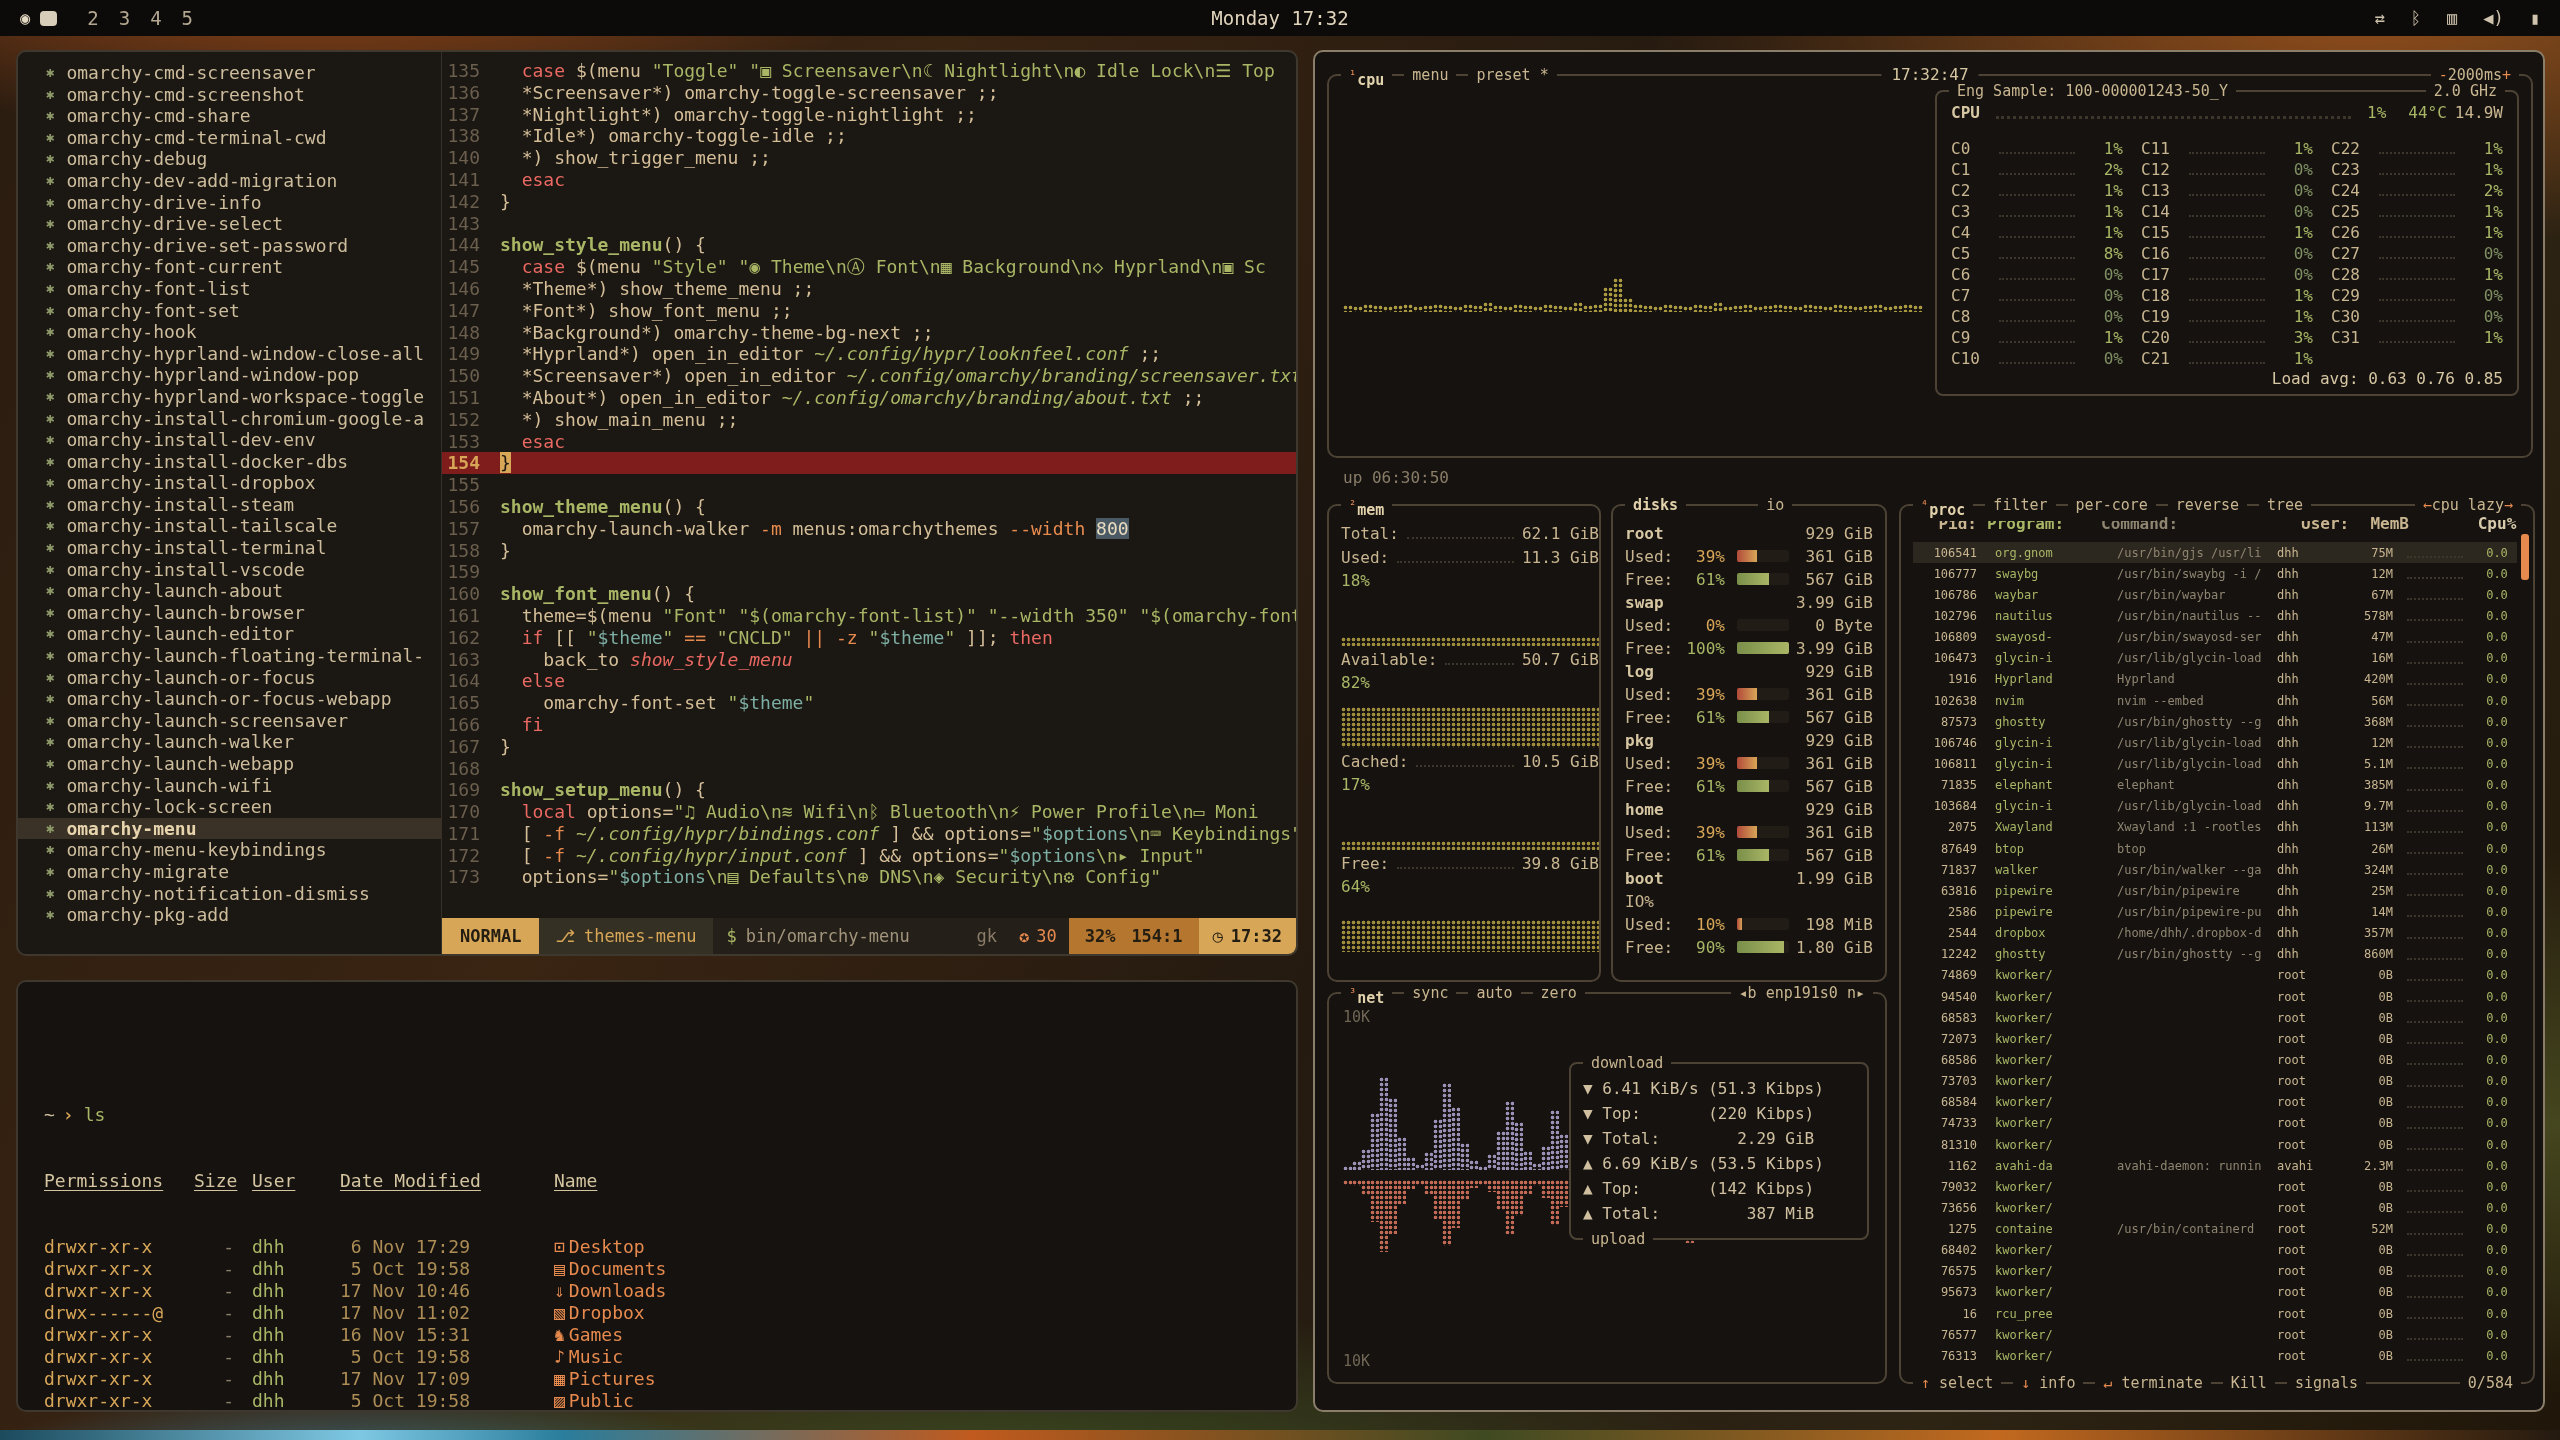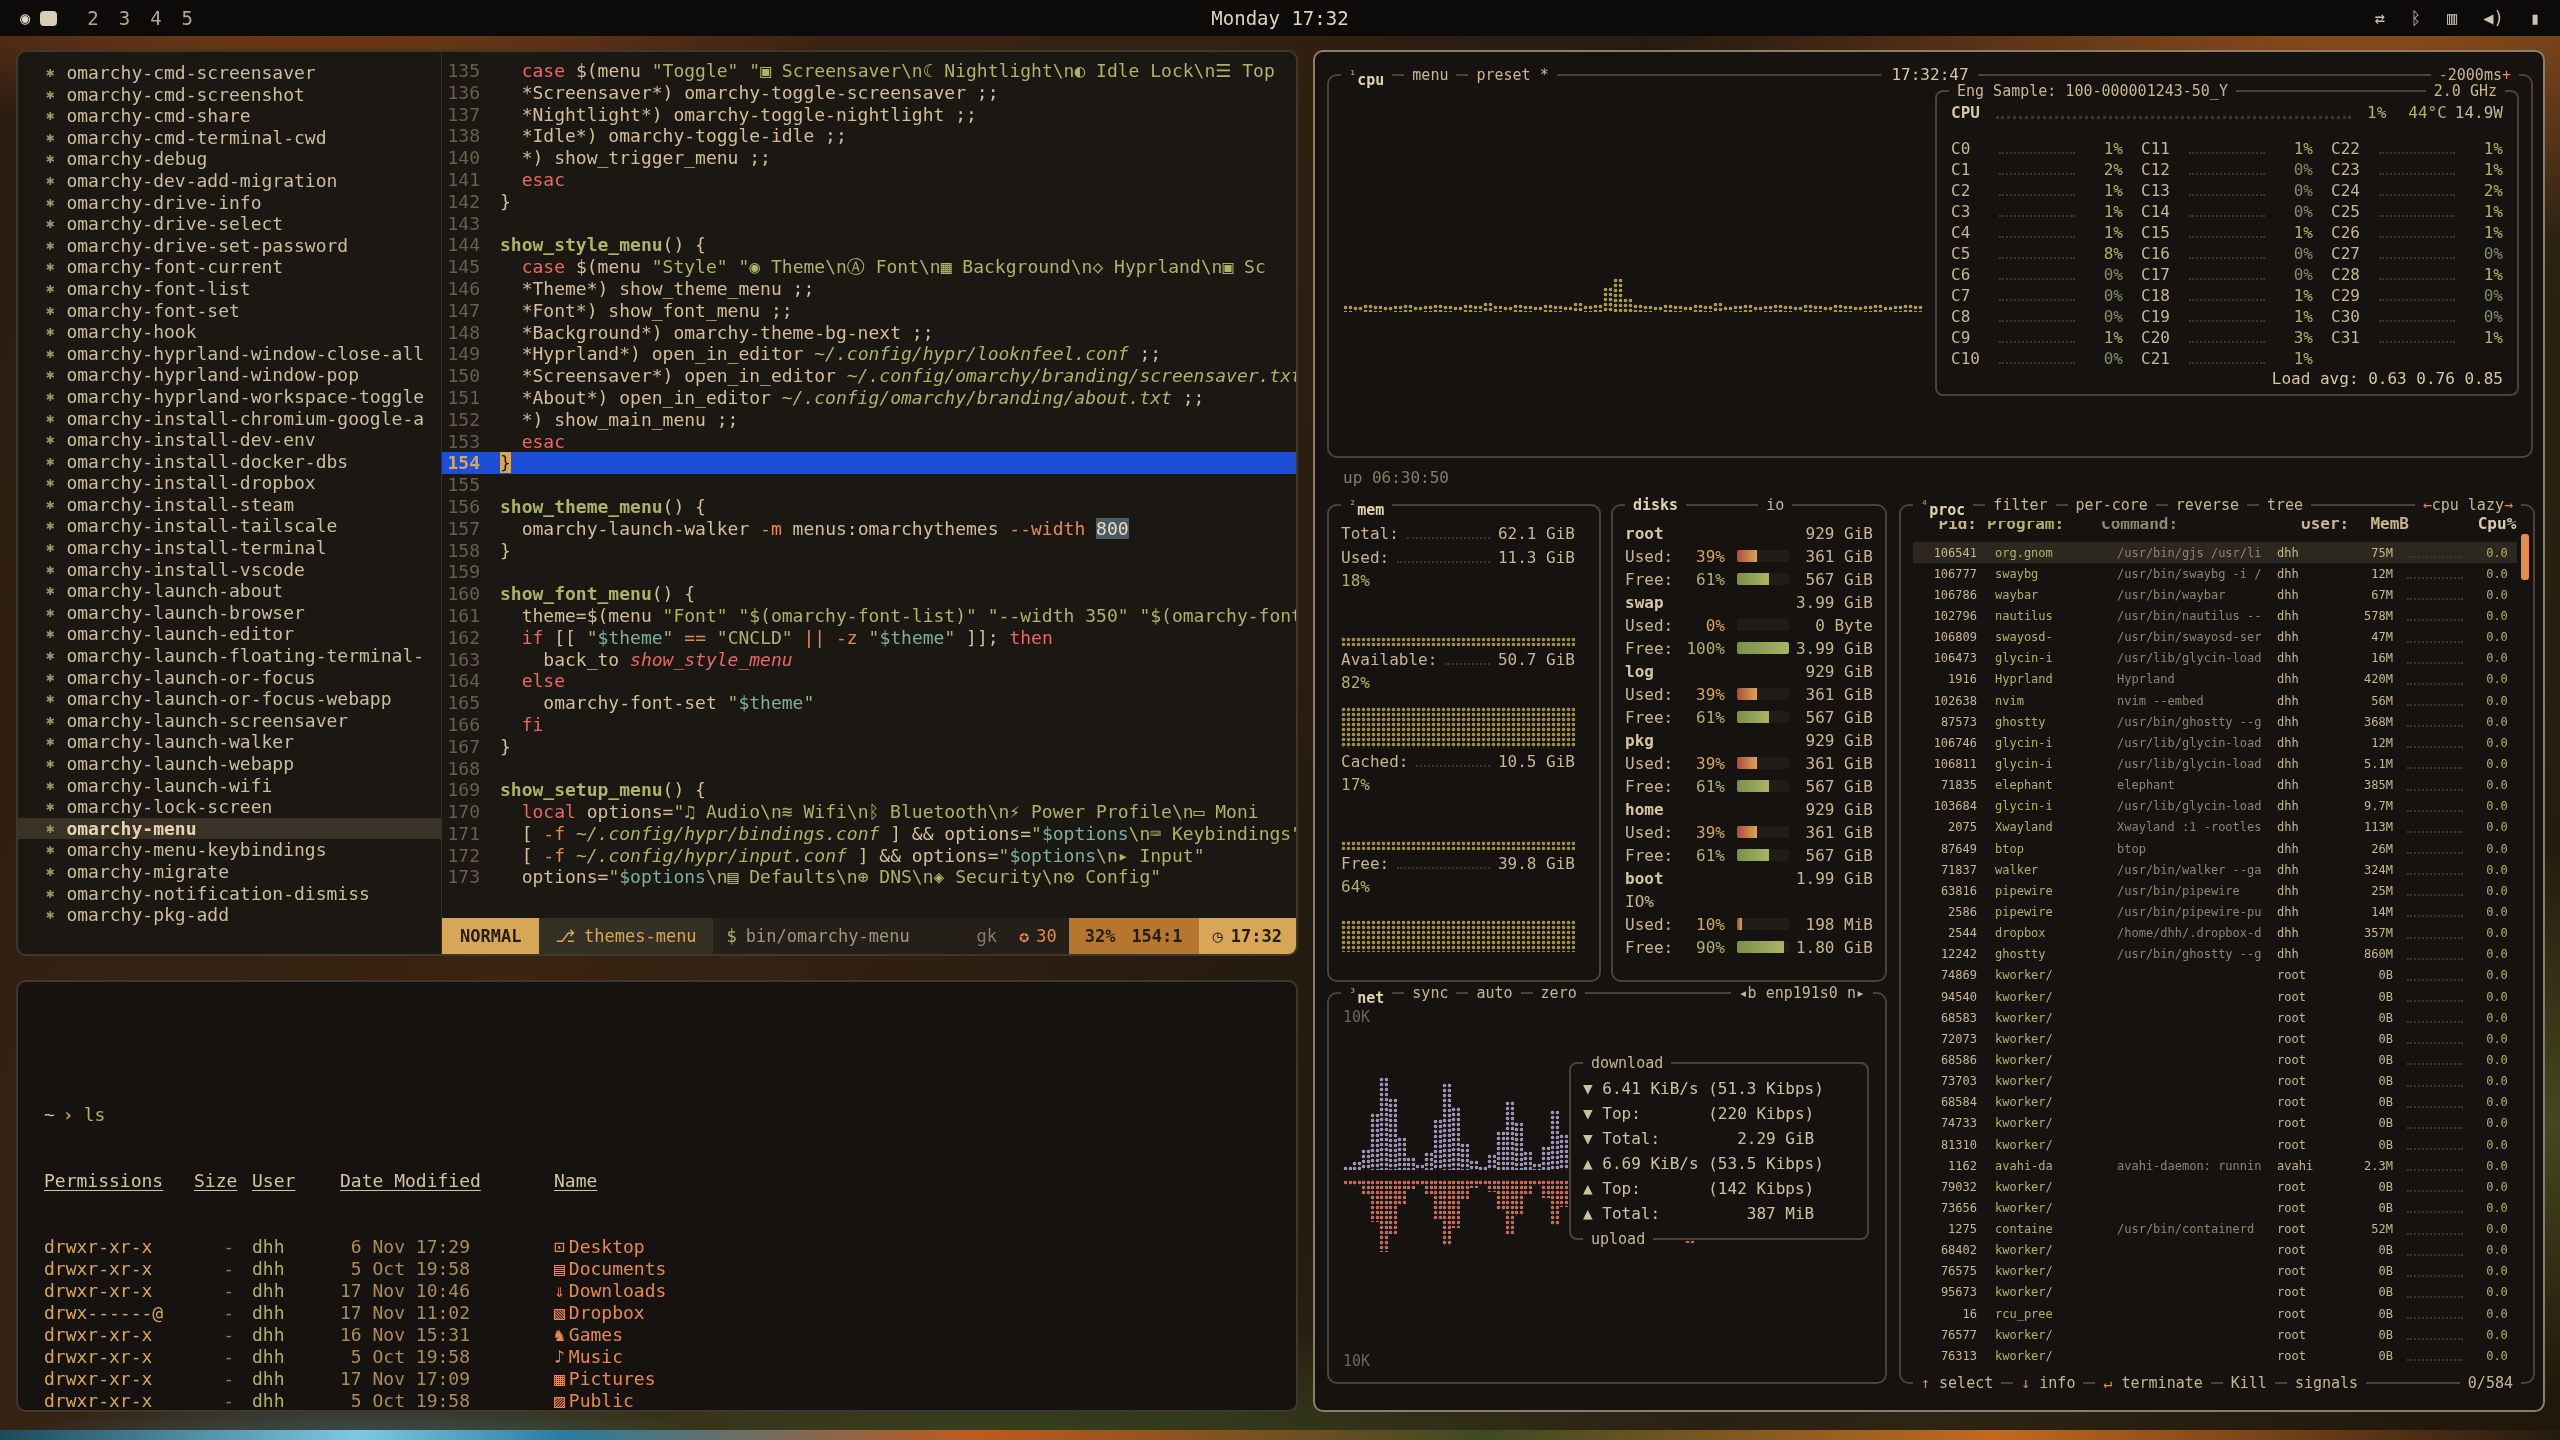--- a/index.html
+++ b/index.html
@@ -28,21 +28,21 @@
 .btop-window{left:1313px;top:50px;width:1232px;height:1362px;background:#151210;border:2px solid #8a7e6a;overflow:hidden;color:#c9b690;font-size:16px;}
 
 .tree{width:424px;flex:none;padding:10px 0 0 0;font-size:18px;line-height:21.6px;color:#cdbd9c;border-right:1px solid #353028;overflow:hidden;}
 .titem{display:flex;align-items:center;padding-left:28px;white-space:pre;height:21.6px;}
 .titem.tsel{background:#3a3226;color:#e8d5ae;font-weight:bold;}
 .ticon{color:#8f9a6a;margin-right:12px;font-size:14px;}
 
 .code-wrap{flex:1;display:flex;flex-direction:column;overflow:hidden;}
 .code{flex:1;padding-top:8px;overflow:hidden;}
 .cl{display:flex;height:21.8px;line-height:21.8px;font-size:18px;white-space:pre;}
-.cl.curline{background:#1d4ed8;}
+.cl.curline{background:#7f1d1d;}
 .ln{width:58px;text-align:right;padding-right:20px;color:#6b5f4e;flex:none;}
 .ln.lncur{color:#d8a657;font-weight:bold;}
 .tk-n{color:#d4be98}.tk-k{color:#ea6962}.tk-s{color:#a9b665}.tk-v{color:#7daea3}
 .tk-o{color:#e78a4e}.tk-f{color:#a9b665;font-weight:bold}.tk-p{color:#a9b665;font-style:italic}
 .tk-em{color:#ea6962;font-style:italic}.tk-hl{background:#4a5a65;color:#e9dcc0}
 .tk-cur{background:#d8a657;color:#1b1713}
 
 .statusline{height:36px;display:flex;align-items:stretch;background:#241f19;font-size:17px;flex:none;}
 .sl-mode{background:#d8a657;color:#231d12;font-weight:bold;display:flex;align-items:center;padding:0 18px;}
 .sl-branch{background:#353024;color:#d8a657;display:flex;align-items:center;padding:0 16px;gap:9px;}
@@ -81,21 +81,21 @@
 .leader{border-bottom:3px dotted #3d362b;height:13px;}
 .leader.flex{flex:1;margin:0 8px;}
 #cores{position:absolute;left:14px;right:14px;top:46px;display:grid;grid-template-columns:1fr 1fr 1fr;column-gap:18px;}
 .core-cell{height:21px;display:flex;align-items:center;font-size:16px;}
 .core-name{width:42px;color:#c9b690}
 .core-cell .leader{flex:1;margin:0 6px;border-bottom:2px dotted #3d362b;height:11px;}
 .core-pct{width:42px;text-align:right;color:#a9b665}
 .core-pct.dimp{color:#7f8f62}
 .loadavg{position:absolute;right:14px;bottom:6px;color:#d6c6a2;font-size:16px;}
 .uptime{position:absolute;left:28px;top:416px;color:#8a7d68;font-size:16px;}
-.mem-box{left:12px;top:452px;width:274px;height:478px;padding:16px 24px 0 12px;}
+.mem-box{left:12px;top:452px;width:274px;height:478px;padding:16px 0 0 12px;}
 .mrow{display:flex;height:24px;line-height:24px;font-size:16px;color:#c9b690;}
 .mrow .leader{flex:1;margin:6px 8px 0 8px;border-bottom:2px dotted #3d362b;height:11px;}
 .mpct{height:22px;line-height:22px;font-size:16px;}
 .memg{height:54px;display:flex;align-items:flex-end;margin-bottom:2px;}
 .memg-bar{width:100%;background-image:radial-gradient(circle at 2.5px 2.5px,#9c8c3c 1.7px,transparent 2.1px);background-size:5px 5px;}
 .disks-box{left:296px;top:452px;width:276px;height:478px;padding:14px 12px 0 12px;}
 .drow{display:flex;height:23px;line-height:23px;font-size:16px;color:#c9b690;}
 .dname b{color:#d6c6a2}
 .spacer{flex:1}
 .dlab{width:56px}.dpct{width:44px;text-align:right;margin-right:6px}

